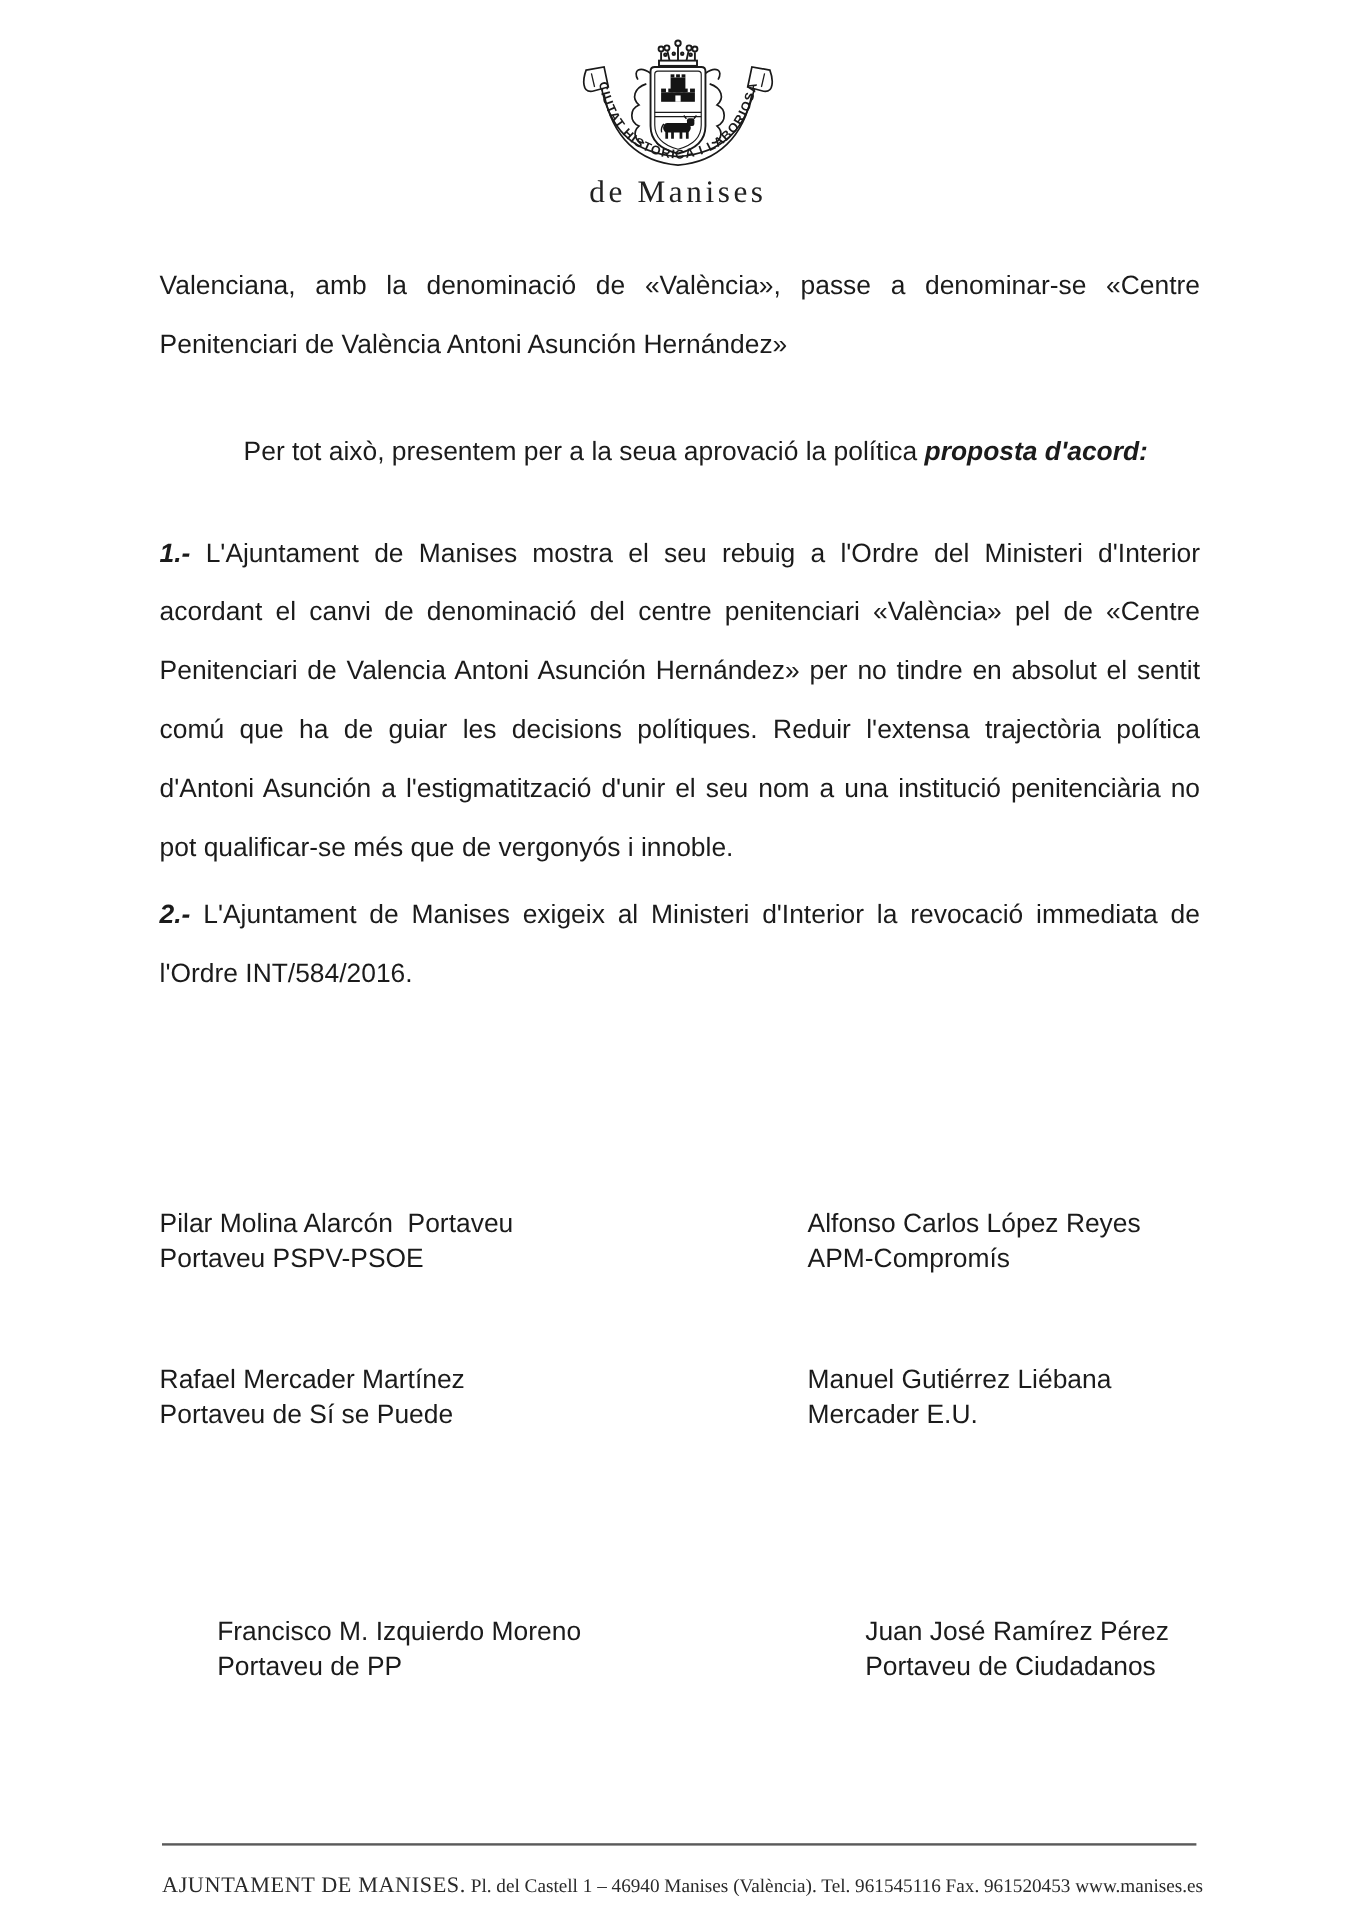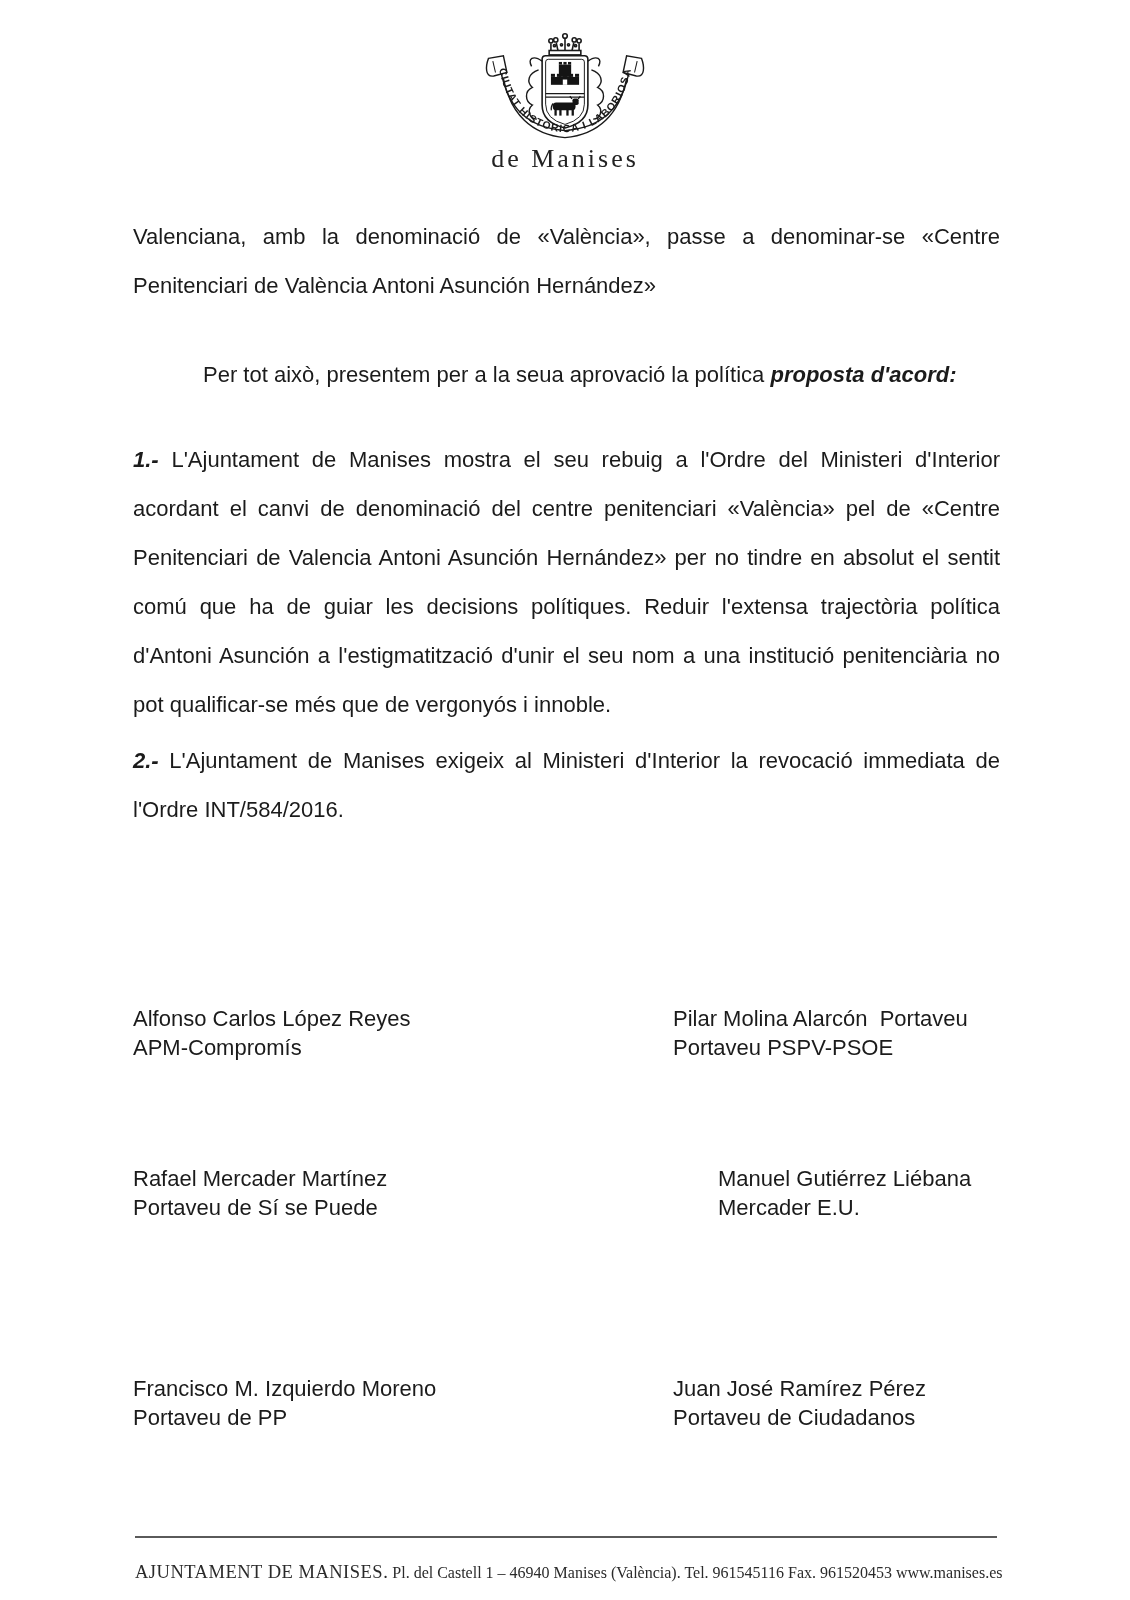--- a/index.html
+++ b/index.html
@@ -30,22 +30,22 @@
   .content p{margin:0;}
   .p-intro{margin-top:40px !important;}
   .p-proposal{margin-top:40px !important;text-indent:70px;}
   .p-point1{margin-top:36px !important;}
   .p-point2{margin-top:7px !important;}
   .content strong{font-weight:bold;font-style:italic;}
   
   .signatures{margin:0 130px 0 133px;font-size:22px;}
   .sig-row{display:grid;grid-template-columns:540px 1fr;}
   .sig-row-1{margin-top:170px;}
-  .sig-row-2{margin-top:102px;gap:45px;}
-  .sig-row-3{margin-top:152px;}
+  .sig-row-2{margin-top:72px;}
+  .sig-row-3{margin-top:152px;margin-left:48px;}
   .sig-name,.sig-role{line-height:29px;white-space:pre-wrap;}
   
   .footer{
     position:absolute;left:135px;right:133px;top:1536px;
     border-top:2px solid #5a5a5a;
     padding-top:24px;
     text-align:center;
     font-family:"Liberation Serif",serif;
     color:#2a2a2a;
     white-space:nowrap;
@@ -141,26 +141,26 @@
 
     <p class="p-point1"><strong>1.-</strong><span> L'Ajuntament de Manises mostra el seu rebuig a l'Ordre del Ministeri d'Interior acordant el canvi de denominació del centre penitenciari «València» pel de «Centre Penitenciari de Valencia Antoni Asunción Hernández» per no tindre en absolut el sentit comú que ha de guiar les decisions polítiques. Reduir l'extensa trajectòria política d'Antoni Asunción a l'estigmatització d'unir el seu nom a una institució penitenciària no pot qualificar-se més que de vergonyós i innoble.</span></p>
 
     <p class="p-point2"><strong>2.-</strong><span> L'Ajuntament de Manises exigeix al Ministeri d'Interior la revocació immediata de l'Ordre INT/584/2016.</span></p>
   </div>
 
   <div class="signatures">
 
     <div class="sig-row sig-row-1">
       <div>
+        <div class="sig-name">Pilar Molina Alarcón  Portaveu</div>
+        <div class="sig-role">Portaveu PSPV-PSOE</div>
+      </div>
+      <div>
         <div class="sig-name">Alfonso Carlos López Reyes</div>
         <div class="sig-role">APM-Compromís</div>
-      </div>
-      <div>
-        <div class="sig-name">Pilar Molina Alarcón  Portaveu</div>
-        <div class="sig-role">Portaveu PSPV-PSOE</div>
       </div>
     </div>
 
     <div class="sig-row sig-row-2">
       <div>
         <div class="sig-name">Rafael Mercader Martínez</div>
         <div class="sig-role">Portaveu de Sí se Puede</div>
       </div>
       <div>
         <div class="sig-name">Manuel Gutiérrez Liébana</div>

